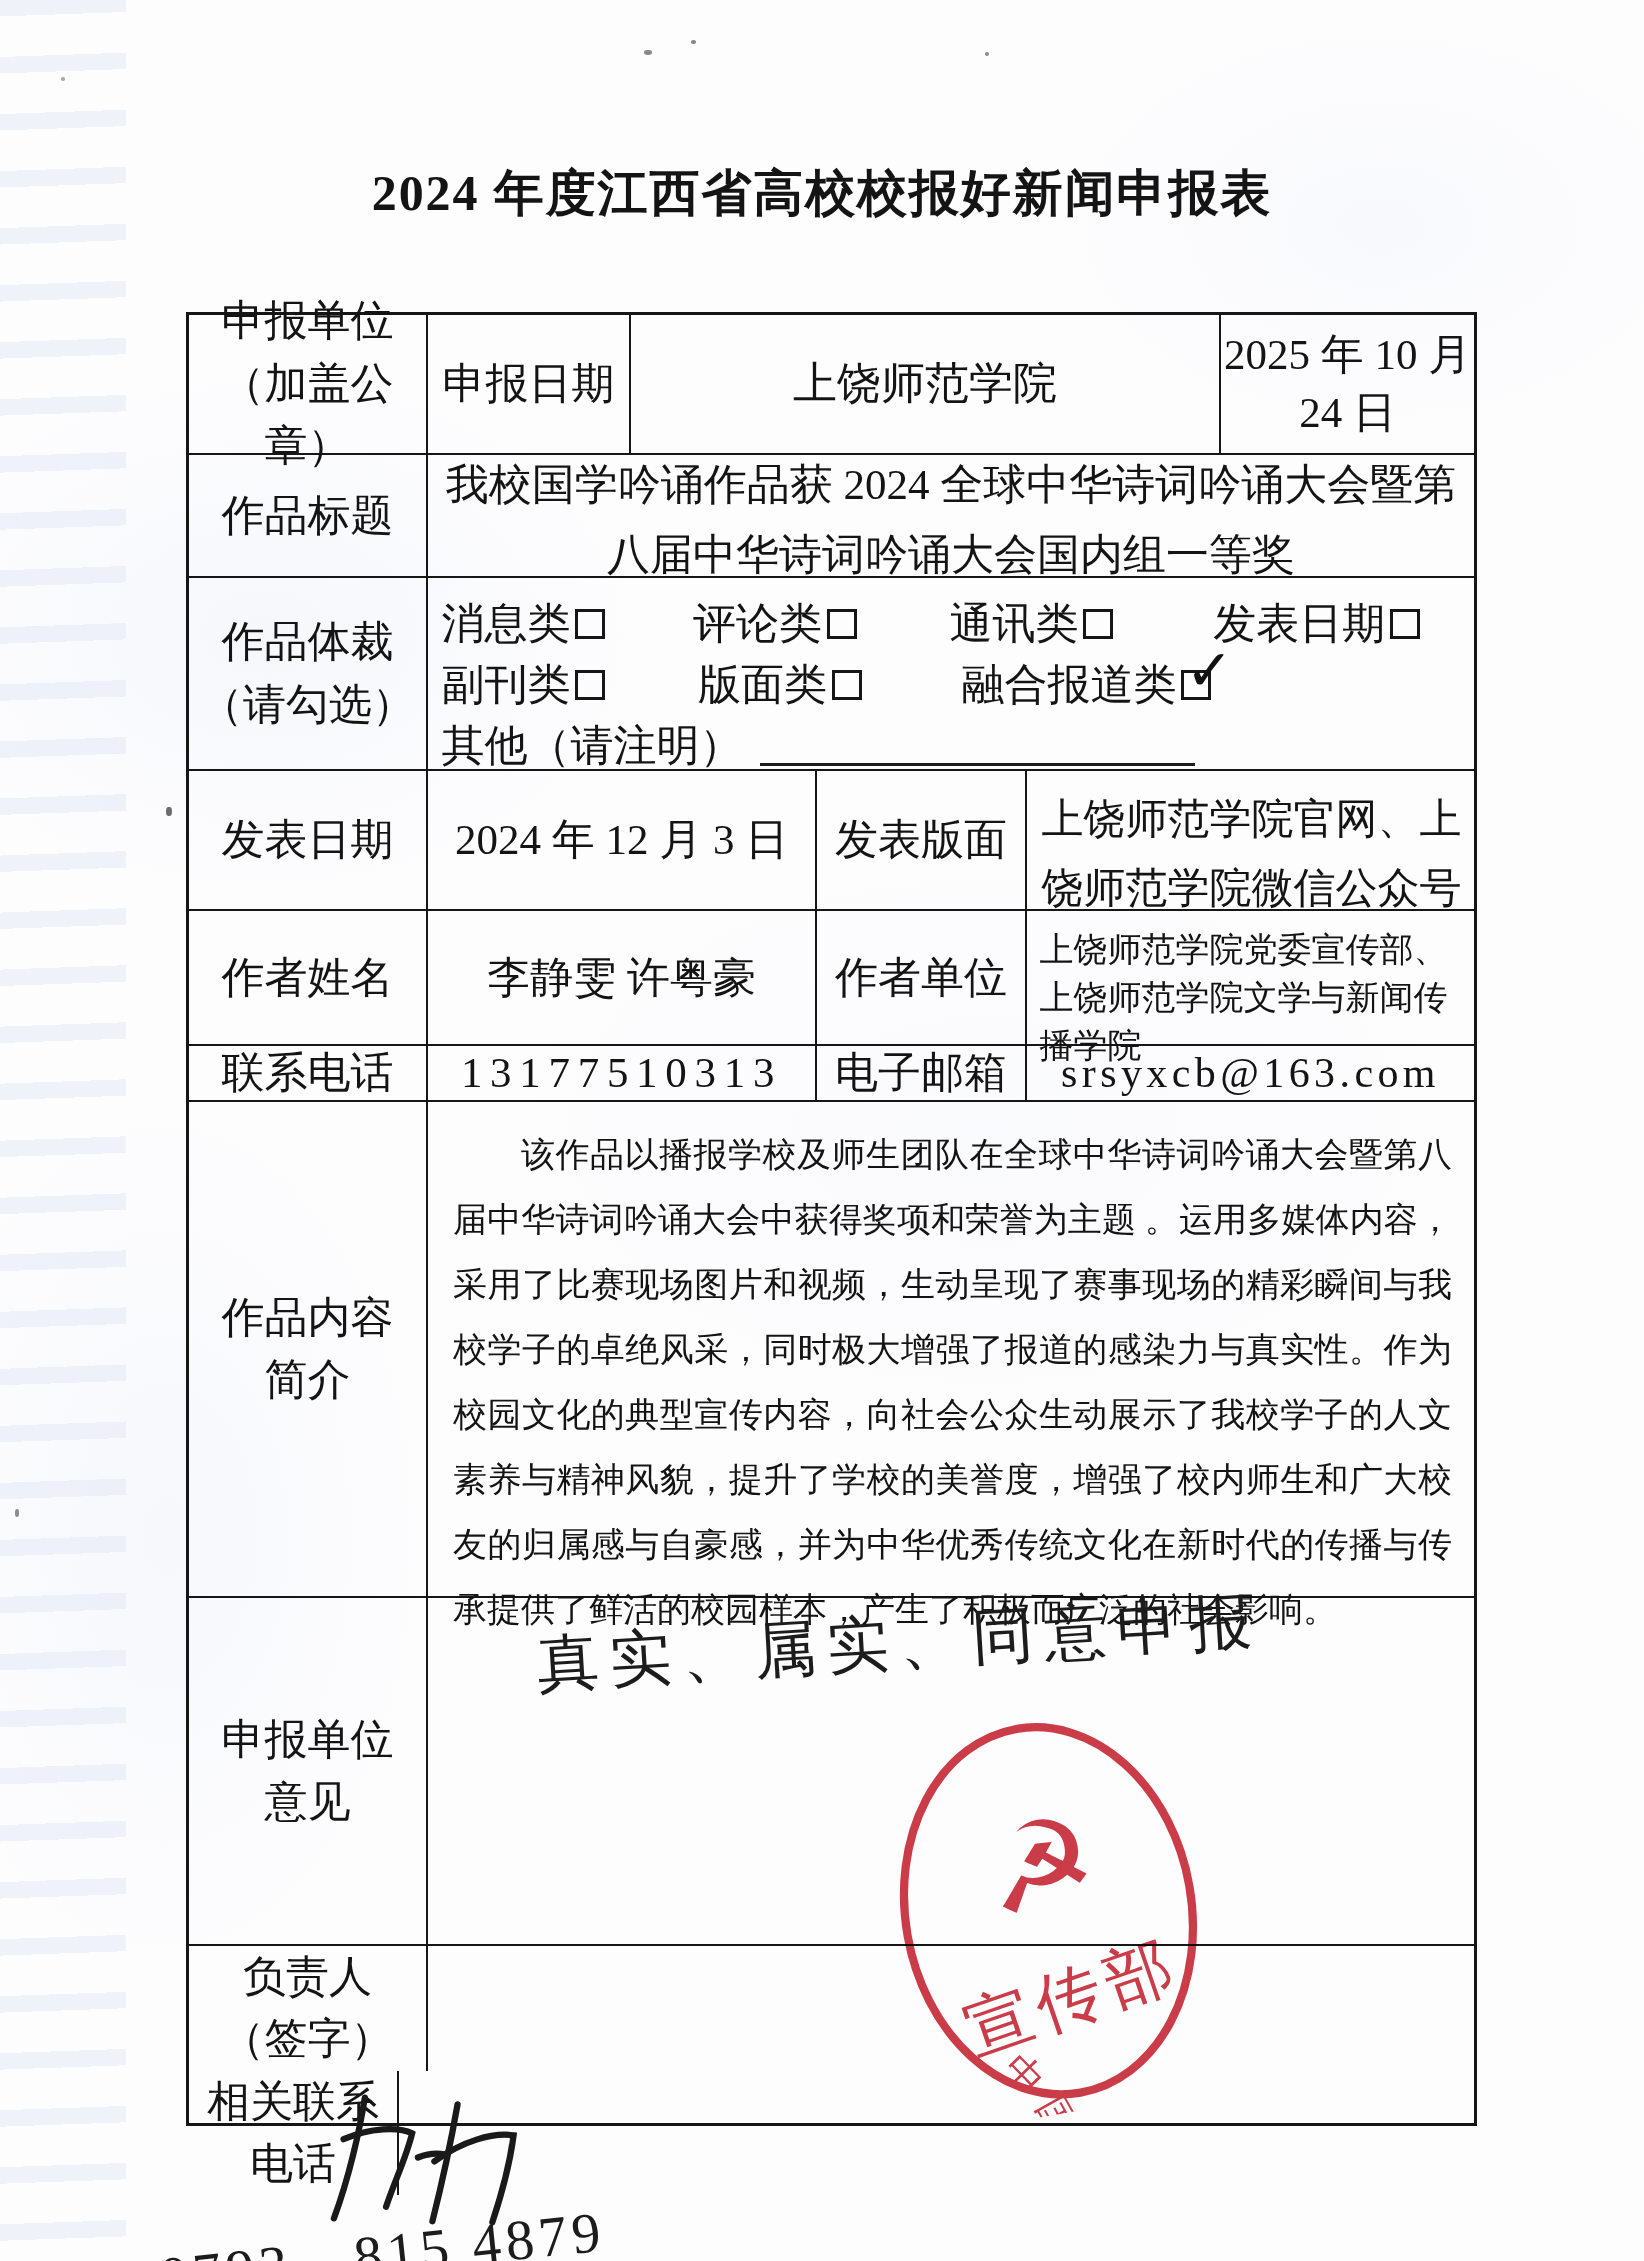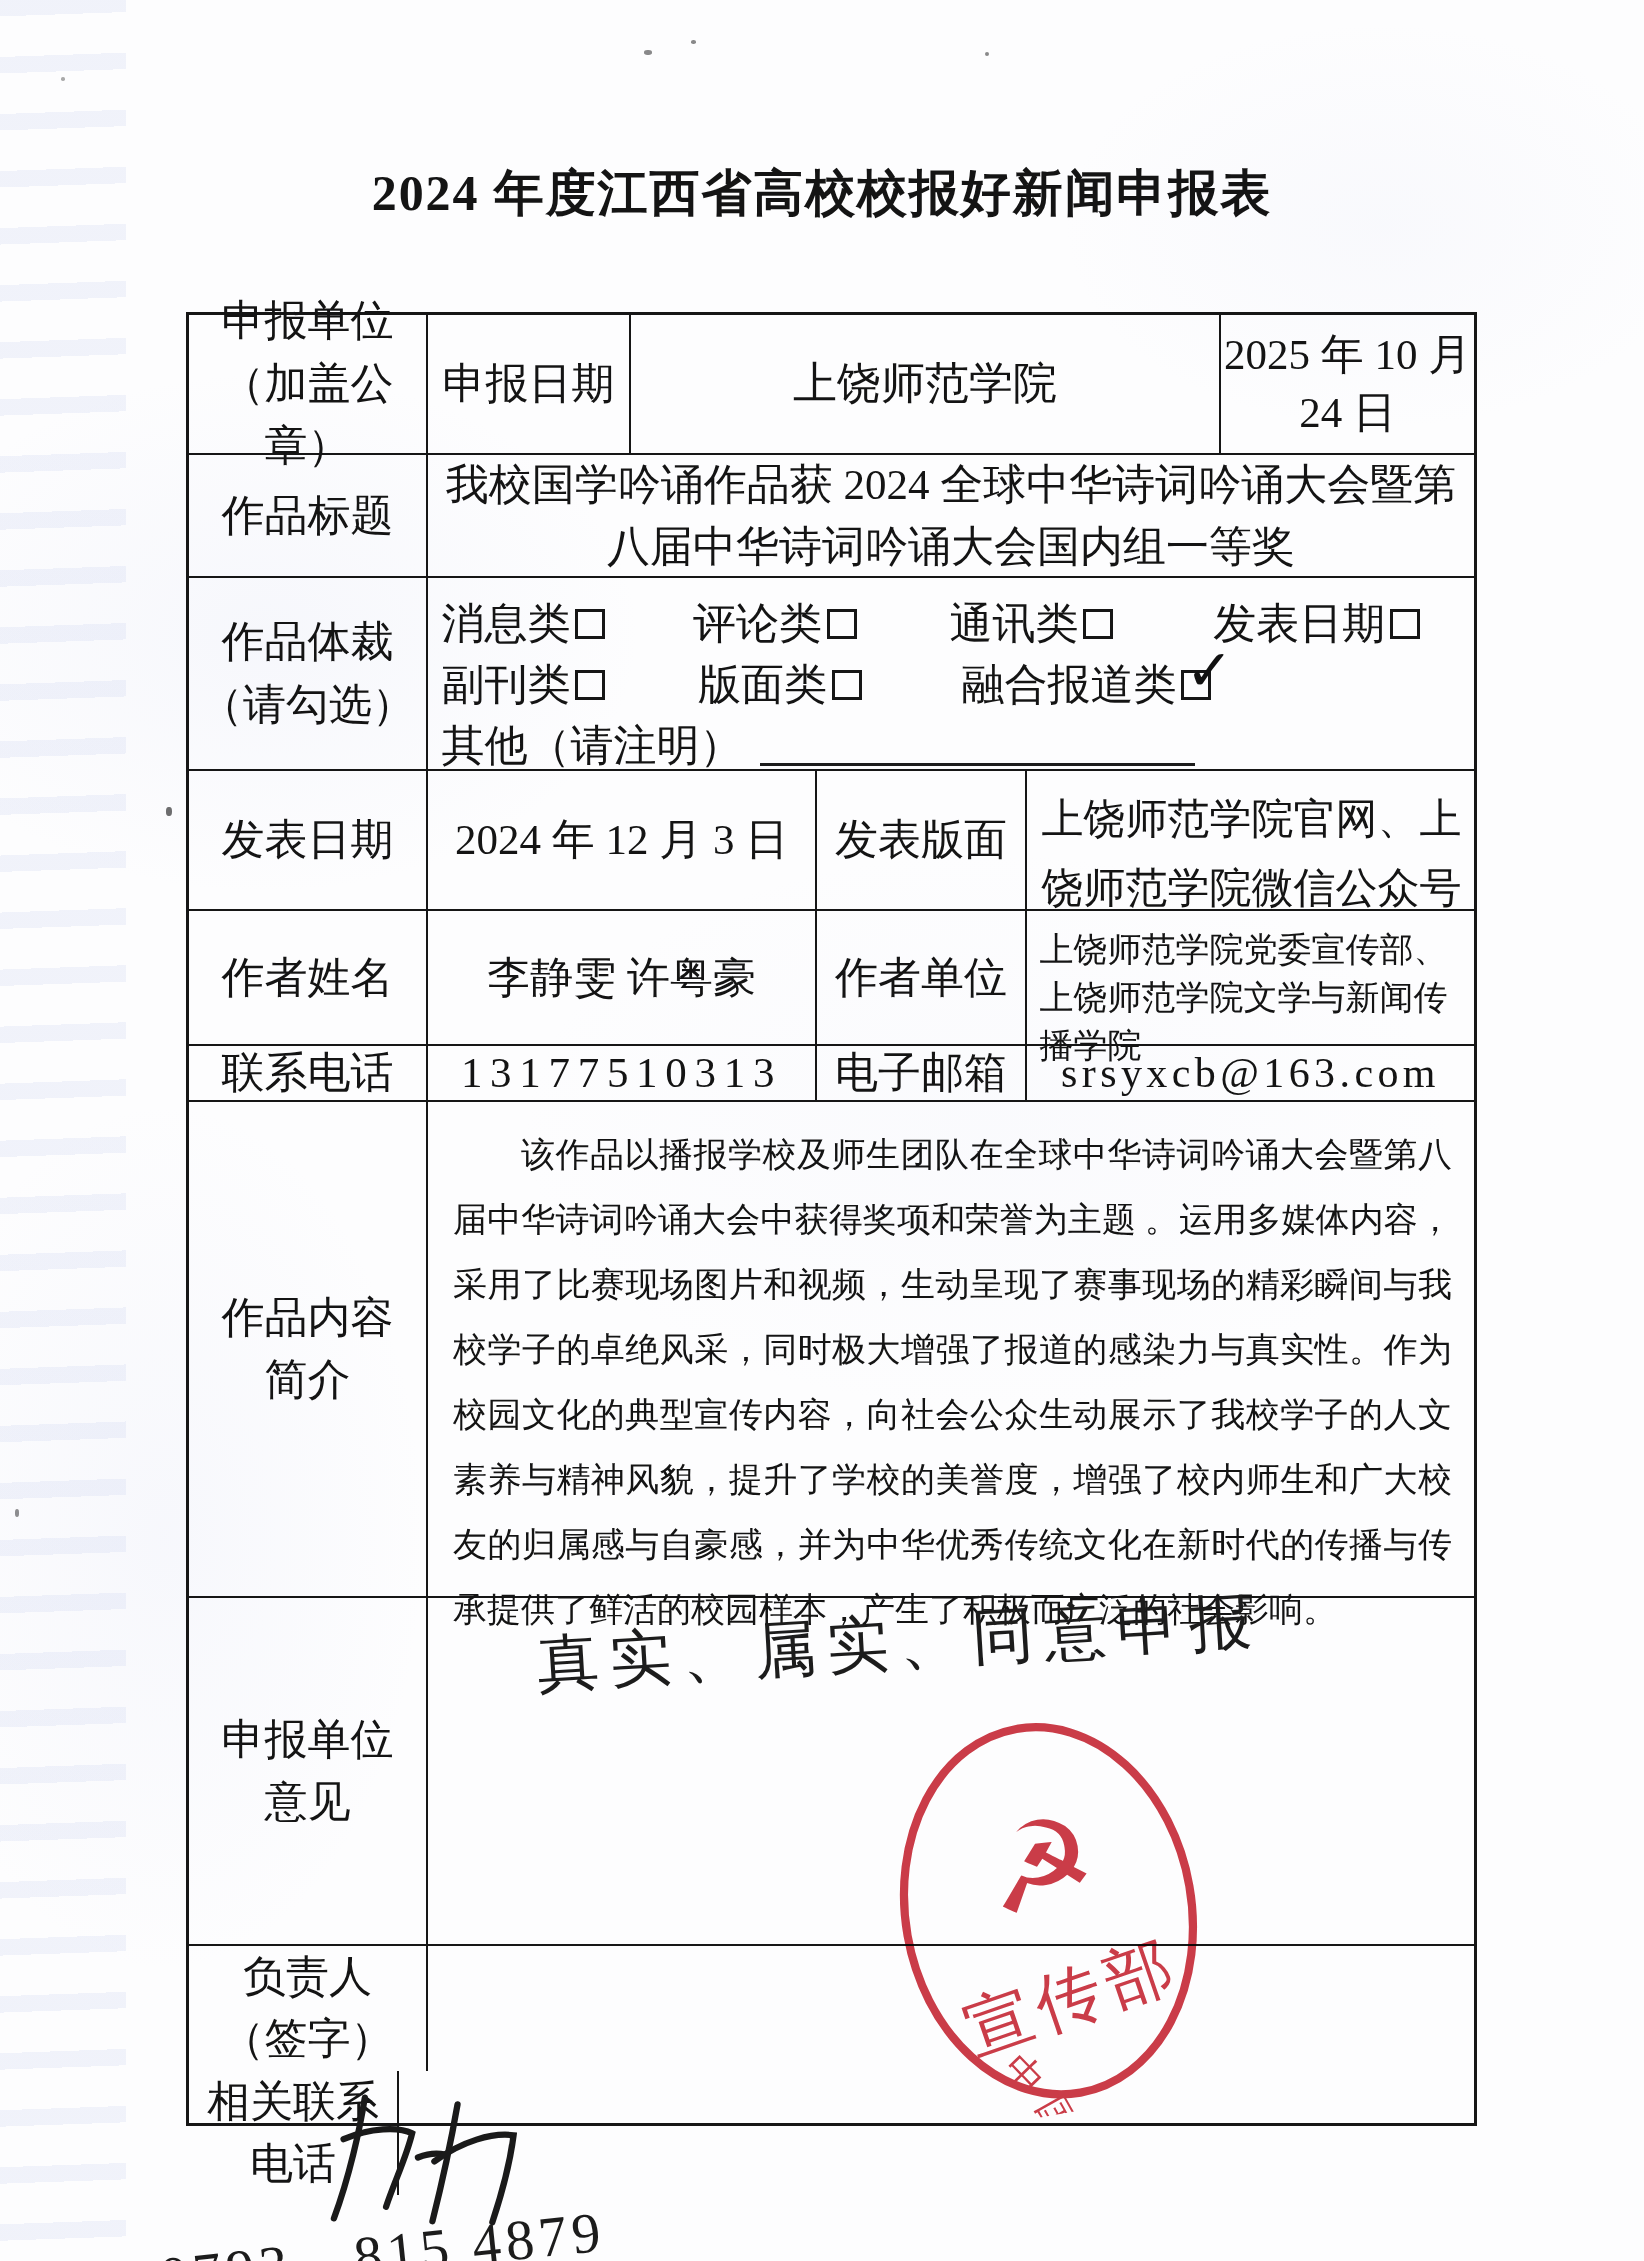--- a/index.html
+++ b/index.html
@@ -60,21 +60,21 @@
   .w-b2{width:389px;flex:none;}
   .w-c2{width:210px;flex:none;text-align:right;}
   .w-rest{flex:1;}
   .h-r1{height:140px;} .h-r2{height:123px;} .h-r3{height:193px;}
   .h-r4{height:140px;} .h-r5{height:135px;} .h-r6{height:56px;}
   .h-r7{height:496px;} .h-r8{height:348px;} .h-r9{height:177px;flex-direction:column;}
 
   .two-line span{display:block;line-height:1.45;}
   .date-cell span{display:block;line-height:1.35;}
 
-  .title-lines span{display:block;line-height:1.42;}
+  .title-lines span{display:block;line-height:1.42;margin-top:8px;}
 
   .genre-cell{align-items:flex-start;justify-content:flex-start;
     padding:14.5px 0 0 13.5px;font-size:43px;}
   .genre-line{display:block;text-align:left;line-height:61px;white-space:nowrap;}
   .genre-item{margin-right:0;}
   .gap1{margin-right:77px;} .gap2{margin-right:82px;} .gap3{margin-right:89px;}
   .cbx{
     display:inline-block;width:30px;height:30px;
     border:3.4px solid #161616;box-sizing:border-box;
     margin-left:4.8px;vertical-align:-1.9px;position:relative;

